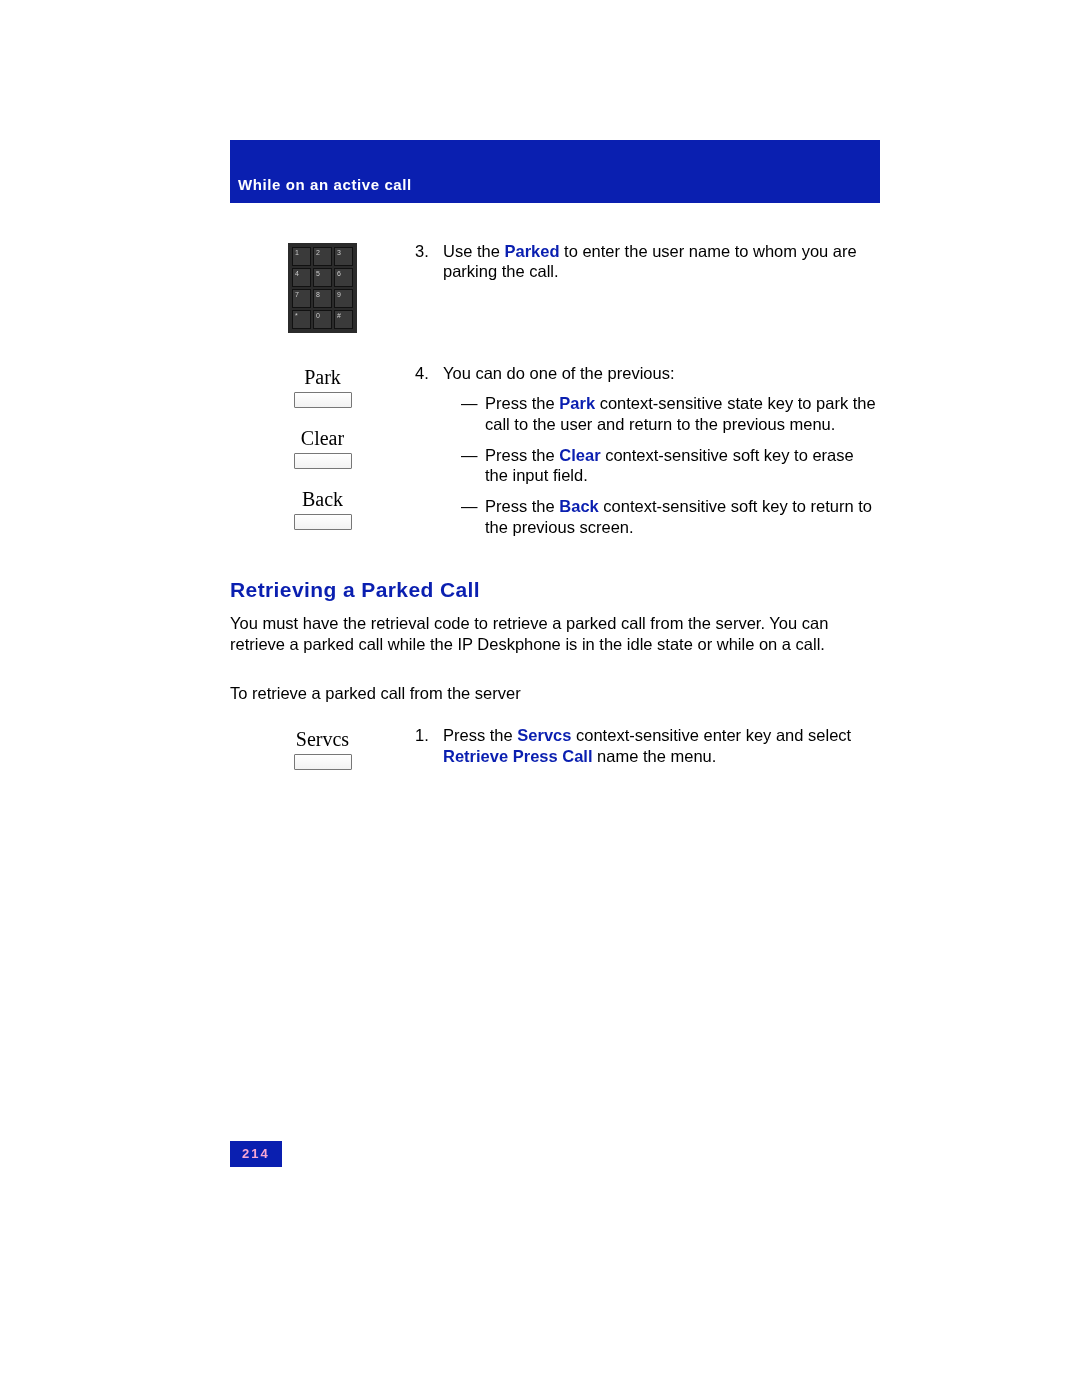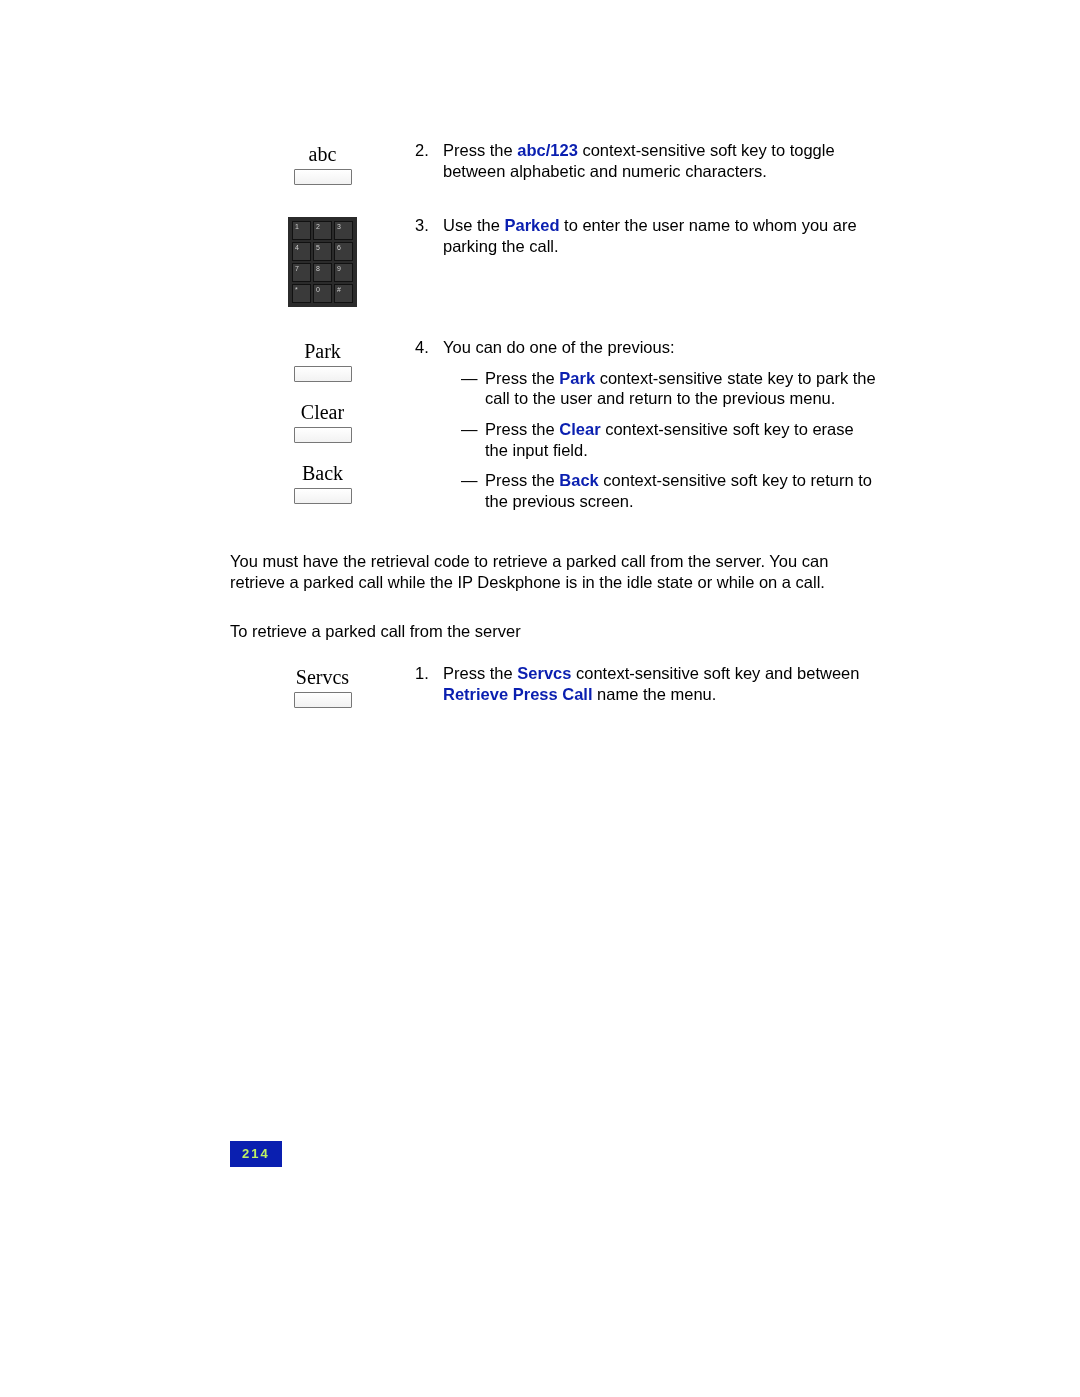--- a/index.html
+++ b/index.html
@@ -116,49 +116,36 @@
   }
   .subhead {
     font-weight: normal;
     margin-bottom: 22px;
   }
   .footer-bar {
     position: absolute;
     left: 230px;
     bottom: 230px;
     background: #0a1fb0;
-    color: #bef264;
+    color: #f9a8d4;
     font-weight: bold;
     font-size: 13px;
     letter-spacing: 2px;
     padding: 5px 12px;
   }
 </style>
 </head>
 <body>
 
 <div class="page">
 
-
-  <div class="row">
-    <div class="left-col">
-      <div class="softkey">
-        <div class="softkey-label">abc</div>
-        <div class="key-btn"></div>
-      </div>
-    </div>
-    <div class="right-col">
-      <div class="step">
-        <div class="step-num">2.</div>
-        <div class="step-body">
-          <span>Press the </span><span class="kw">abc/123</span><span> context-sensitive soft key to toggle between alphabetic and numeric characters.</span>
-        </div>
-      </div>
-    </div>
-  </div>
+  <div class="header-bar">
+    <span>While on an active call</span>
+  </div>
+
 
   <div class="row">
     <div class="left-col">
       <div class="dialpad">
         <div class="dkey">1</div>
           <div class="dkey">2</div>
           <div class="dkey">3</div>
         <div class="dkey">4</div>
           <div class="dkey">5</div>
           <div class="dkey">6</div>
@@ -212,35 +199,36 @@
             <div class="sub">
               <div class="dash">—</div>
               <div><span>Press the </span><span class="kw">Back</span><span> context-sensitive soft key to return to the previous screen.</span></div>
             </div>
           </div>
         </div>
       </div>
     </div>
   </div>
 
+  <h2 class="section">Retrieving a Parked Call</h2>
   <div class="para">You must have the retrieval code to retrieve a parked call from the server. You can retrieve a parked call while the IP Deskphone is in the idle state or while on a call.</div>
   <div class="subhead">To retrieve a parked call from the server</div>
 
   <div class="row">
     <div class="left-col">
       <div class="softkey">
         <div class="softkey-label">Servcs</div>
         <div class="key-btn"></div>
       </div>
     </div>
     <div class="right-col">
       <div class="step">
         <div class="step-num">1.</div>
         <div class="step-body">
-          <span>Press the </span><span class="kw">Servcs</span><span> context-sensitive soft key and between </span><span class="kw">Retrieve Press Call</span><span> name the menu.</span>
+          <span>Press the </span><span class="kw">Servcs</span><span> context-sensitive enter key and select </span><span class="kw">Retrieve Press Call</span><span> name the menu.</span>
         </div>
       </div>
     </div>
   </div>
 
   <div class="footer-bar">
     <span>214</span>
   </div>
 
 </div>

